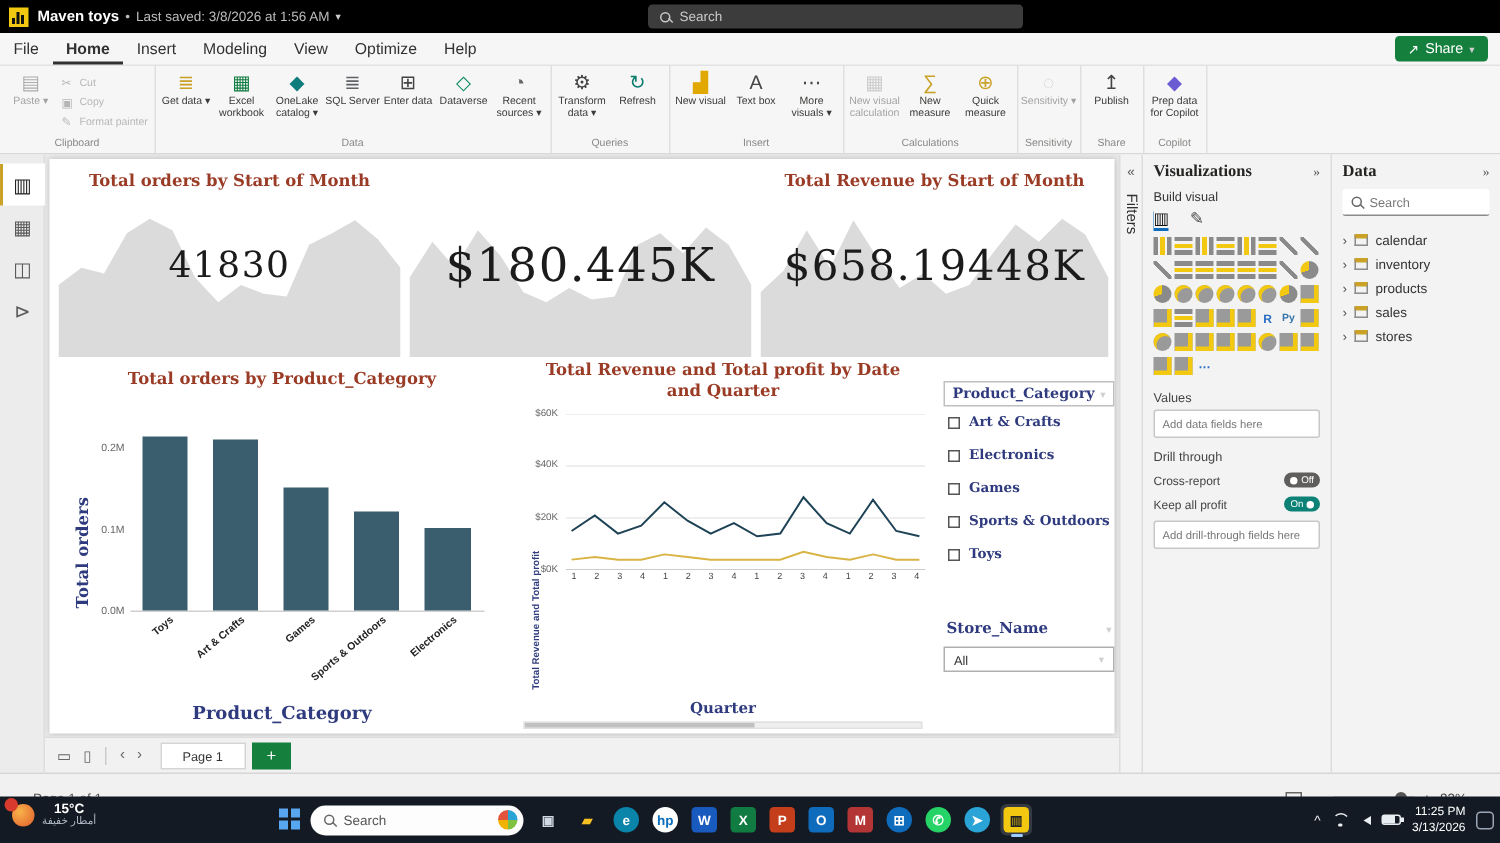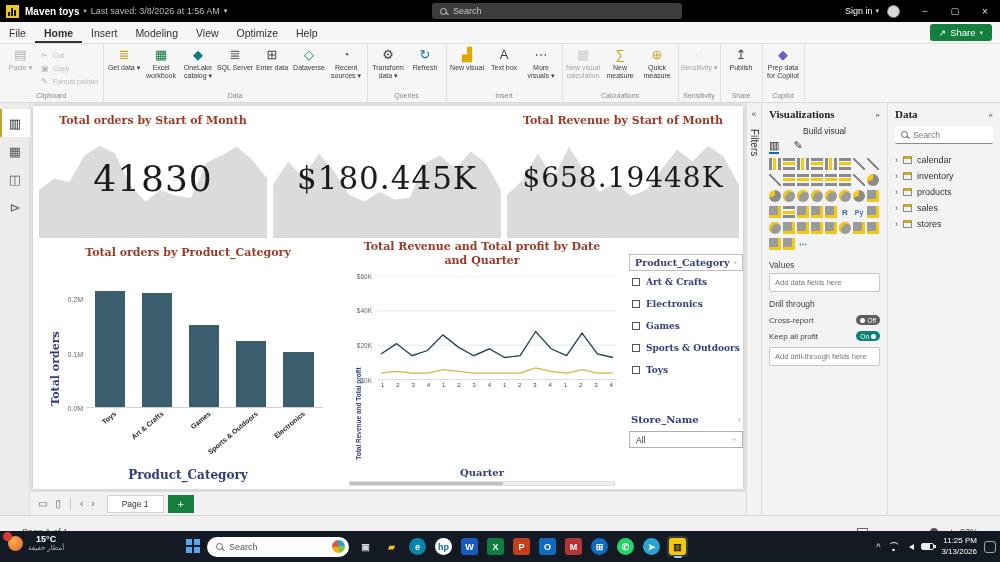--- a/index.html
+++ b/index.html
@@ -112,21 +112,21 @@
   
   .filters-strip{position:absolute;left:746px;top:0;bottom:0;width:16px;background:#f3f3f3;border-left:1px solid #ddd;border-right:1px solid #ddd;display:flex;flex-direction:column;align-items:center;padding-top:6px;gap:10px;}
   .expand{font-size:9px;color:#555;}
   .vtext{writing-mode:vertical-rl;font-size:10px;color:#323130;}
 
   
   .viz-panel{position:absolute;left:762px;top:0;bottom:0;width:126px;background:#f3f3f3;border-right:1px solid #ddd;padding:5px 7px;}
   .data-panel{position:absolute;left:888px;top:0;bottom:0;right:0;background:#f3f3f3;padding:5px 7px;}
   .panel-head{display:flex;justify-content:space-between;align-items:center;font-size:11px;font-weight:bold;color:#252423;margin-bottom:6px;font-family:Liberation Serif, serif;}
   .collapse{font-size:9px;color:#555;font-weight:normal;}
-  .build-row{font-size:8.5px;color:#333;margin-bottom:3px;text-align:center;}
+  .build-row{font-size:8.5px;color:#333;margin-bottom:3px;}
   .build-icons{display:flex;gap:14px;margin-bottom:6px;}
   .bi{font-size:11px;color:#444;}
   .bi.active{color:#111;box-shadow:0 2px 0 #0f6cbd;}
   .vgrid{display:flex;flex-wrap:wrap;gap:2px;row-gap:4px;margin-bottom:10px;}
   .vicon{width:12px;height:12px;}
   .v-bars{background:linear-gradient(90deg,#8a8a8a 0 3px,#f3f3f3 3px 4.5px,#f2c811 4.5px 7.5px,#f3f3f3 7.5px 9px,#8a8a8a 9px 12px);}
   .v-cols{background:linear-gradient(0deg,#8a8a8a 0 3px,#f3f3f3 3px 4.5px,#f2c811 4.5px 7.5px,#f3f3f3 7.5px 9px,#8a8a8a 9px 12px);}
   .v-line{background:linear-gradient(45deg,transparent 42%,#8a8a8a 42% 58%,transparent 58%);}
   .v-pie{border-radius:50%;background:conic-gradient(#8a8a8a 0 70%,#f2c811 70% 100%);}
   .v-map{border-radius:50%;background:#9a9a9a;box-shadow:inset 2px 2px 0 #f2c811;}
@@ -201,30 +201,20 @@
     <span class="tb-title">
       <b>Maven toys</b>
       <span class="dim">•</span>
       <span class="dim">Last saved: 3/8/2026 at 1:56 AM</span>
       <span class="chev-d">▾</span>
     </span>
     <div class="tb-search">
       <span class="mag"></span>
       <span>Search</span>
     </div>
-    <div class="tb-right">
-      <span class="signin">
-          <span>Sign in</span>
-          <span class="chev-d">▾</span>
-        </span>
-      <span class="avatar"></span>
-      <span class="winbtn">–</span>
-      <span class="winbtn">▢</span>
-      <span class="winbtn wclose">×</span>
-    </div>
   </div>
 
   <div class="menubar">
     <div class="menu-tabs" id="menu-tabs">
         <div class="tab">File</div>
         <div class="tab active">Home</div>
         <div class="tab">Insert</div>
         <div class="tab">Modeling</div>
         <div class="tab">View</div>
         <div class="tab">Optimize</div>
@@ -379,21 +369,21 @@
       </div>
 
     <div class="canvas">
       <div class="page">
 
         <div class="visual card" id="card-0" style="left:6px;top:4px;width:228px;">
           <div class="vtitle">Total orders by Start of Month</div>
           <svg class="spark" viewBox="0 0 100 40" preserveAspectRatio="none">
               <polygon points="0,40 0.0,20.0 6.7,15.2 13.3,16.8 20.0,5.6 26.7,1.6 33.3,4.8 40.0,18.0 46.7,24.8 53.3,20.0 60.0,22.4 66.7,23.2 73.3,8.8 80.0,5.6 86.7,2.0 93.3,7.2 100.0,15.2 100,40" fill="#DBDBDB"></polygon>
             </svg>
-          <div class="bignum" style="font-size:36px;">41830</div>
+          <div class="bignum" style="font-size:24px;">41830</div>
         </div>
 
         <div class="visual card" id="card-1" style="left:240px;top:4px;width:228px;">
           <svg class="spark" viewBox="0 0 100 40" preserveAspectRatio="none">
               <polygon points="0,40 0.0,18.0 6.7,8.0 13.3,15.2 20.0,4.8 26.7,12.0 33.3,22.0 40.0,24.8 46.7,20.8 53.3,24.0 60.0,23.2 66.7,8.8 73.3,5.6 80.0,11.2 86.7,4.0 93.3,8.8 100.0,20.0 100,40" fill="#DBDBDB"></polygon>
             </svg>
           <div class="bignum" style="font-size:31px;">$180.445K</div>
         </div>
 
         <div class="visual card" id="card-2" style="left:474px;top:4px;width:232px;">

